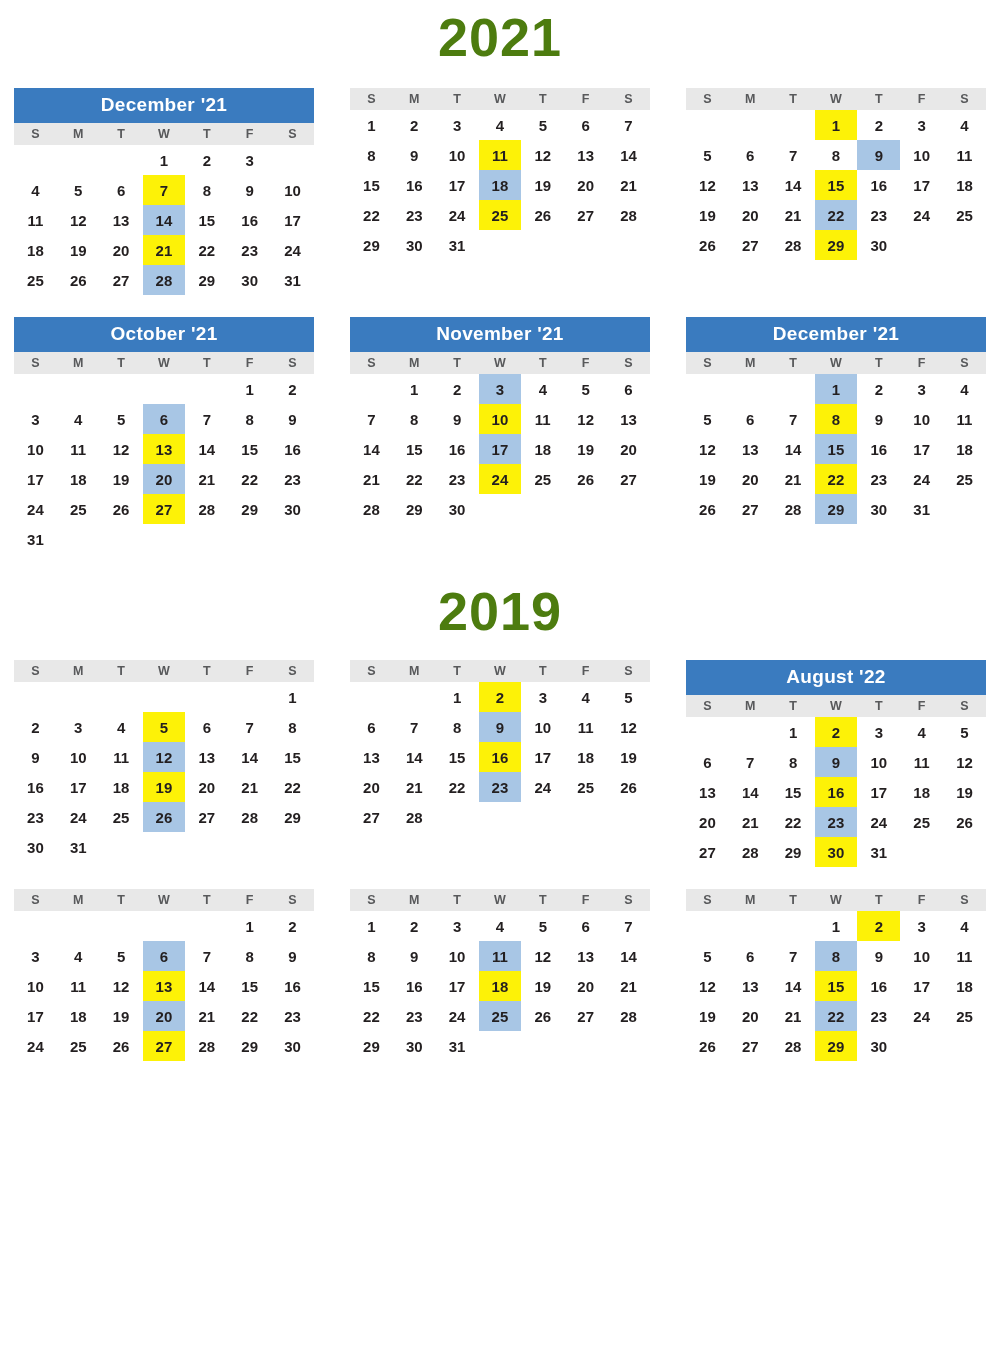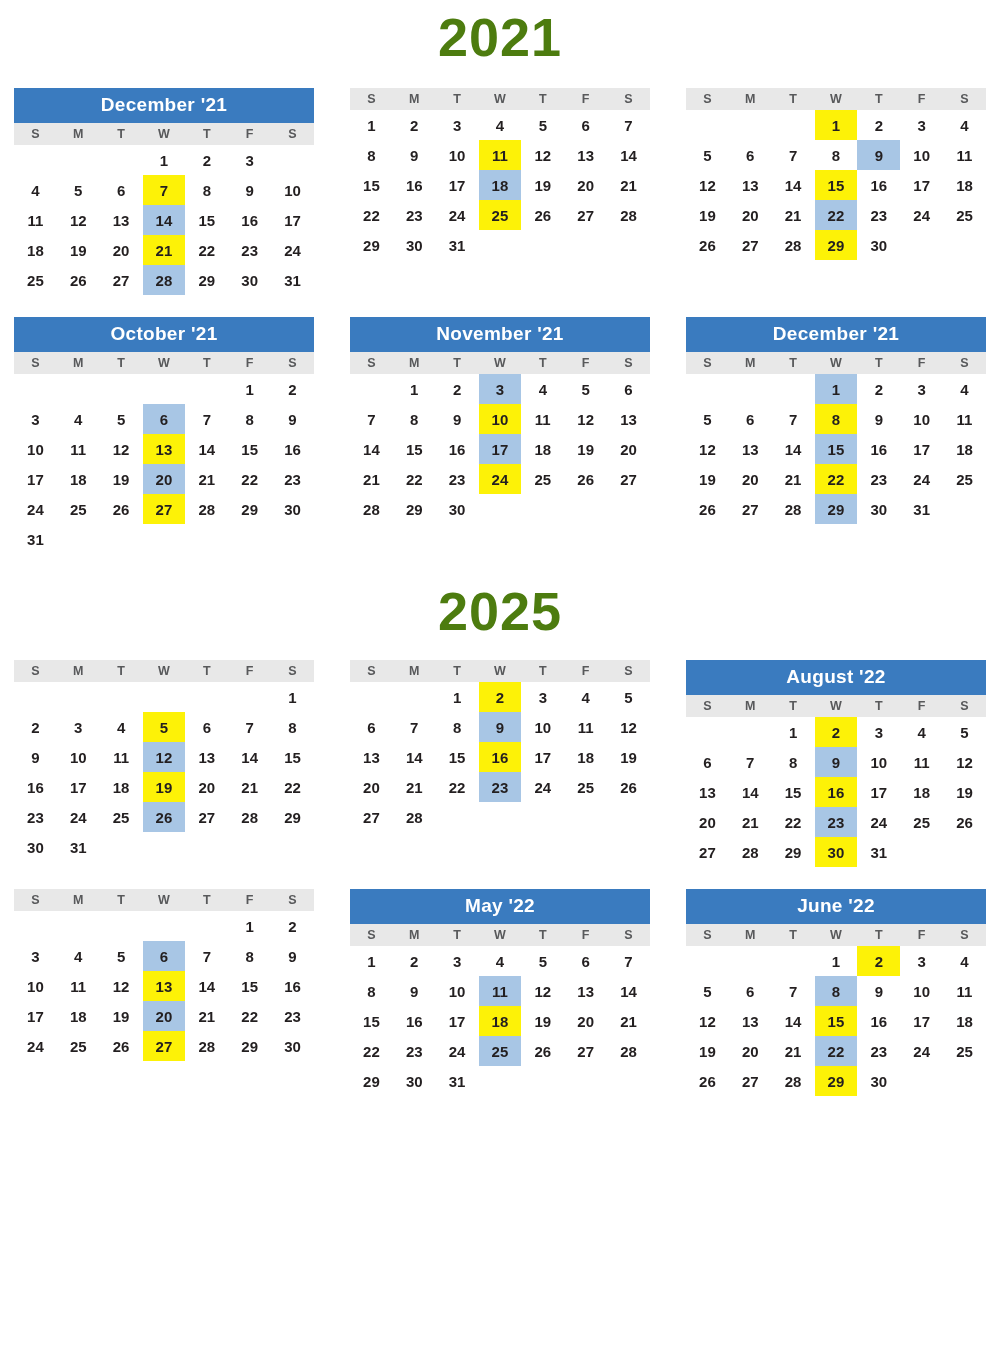--- a/index.html
+++ b/index.html
@@ -465,21 +465,21 @@
                 <td class="">28</td>
                 <td class="hl-blue">29</td>
                 <td class="">30</td>
                 <td class="">31</td>
                 <td class="empty"></td>
               </tr>
             </tbody>
           </table>
         </div>
       </div>
-      <div class="year-title" id="year-2022">2025</div>
+      <div class="year-title" id="year-2022">2019</div>
       <div class="month-row">
         <div class="month">
           <table class="cal">
             <thead>
               <tr>
                 <th>S</th>
                 <th>M</th>
                 <th>T</th>
                 <th>W</th>
                 <th>T</th>
@@ -728,21 +728,20 @@
                 <td class="">26</td>
                 <td class="hl-yellow">27</td>
                 <td class="">28</td>
                 <td class="">29</td>
                 <td class="we">30</td>
               </tr>
             </tbody>
           </table>
         </div>
         <div class="month">
-          <div class="month-header">May '22</div>
           <table class="cal">
             <thead>
               <tr>
                 <th>S</th>
                 <th>M</th>
                 <th>T</th>
                 <th>W</th>
                 <th>T</th>
                 <th>F</th>
                 <th>S</th>
@@ -791,21 +790,20 @@
                 <td class="">31</td>
                 <td class="empty"></td>
                 <td class="empty"></td>
                 <td class="empty"></td>
                 <td class="empty"></td>
               </tr>
             </tbody>
           </table>
         </div>
         <div class="month">
-          <div class="month-header">June '22</div>
           <table class="cal">
             <thead>
               <tr>
                 <th>S</th>
                 <th>M</th>
                 <th>T</th>
                 <th>W</th>
                 <th>T</th>
                 <th>F</th>
                 <th>S</th>

